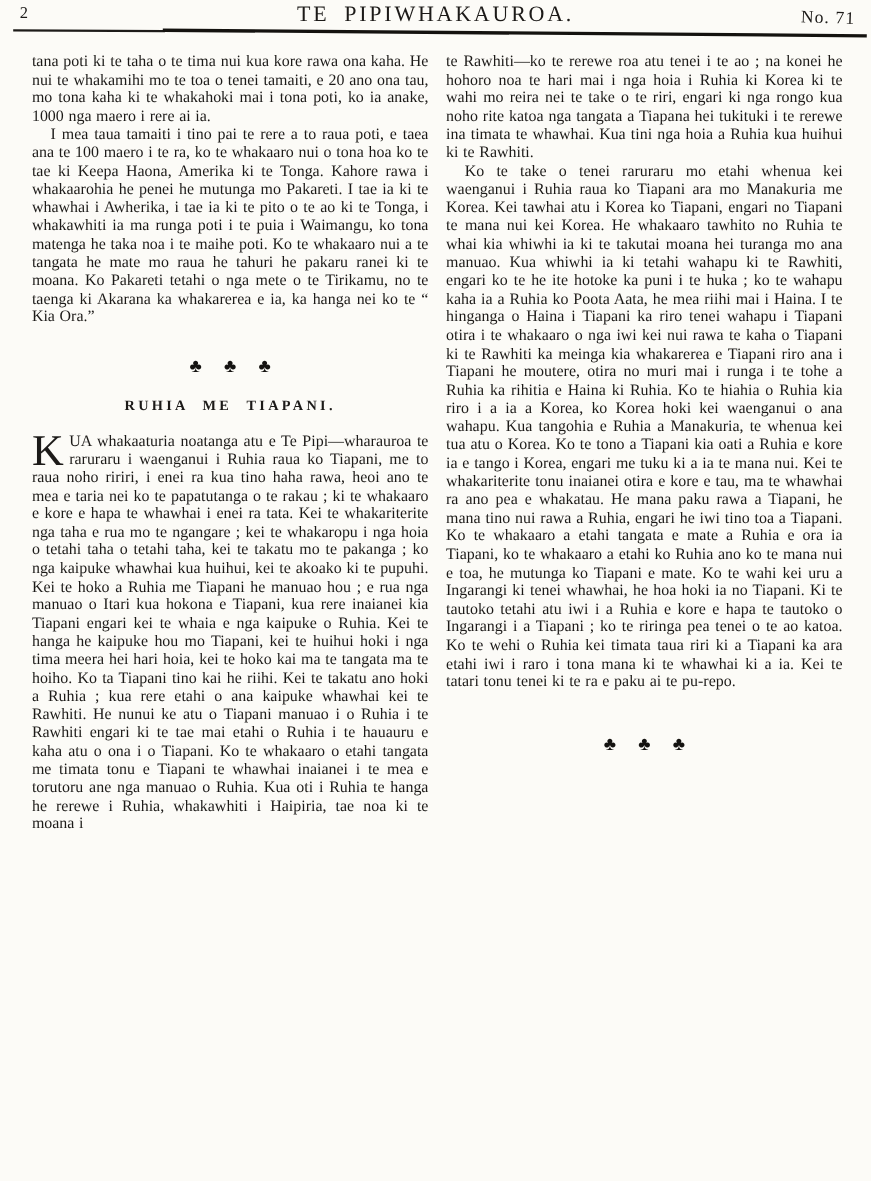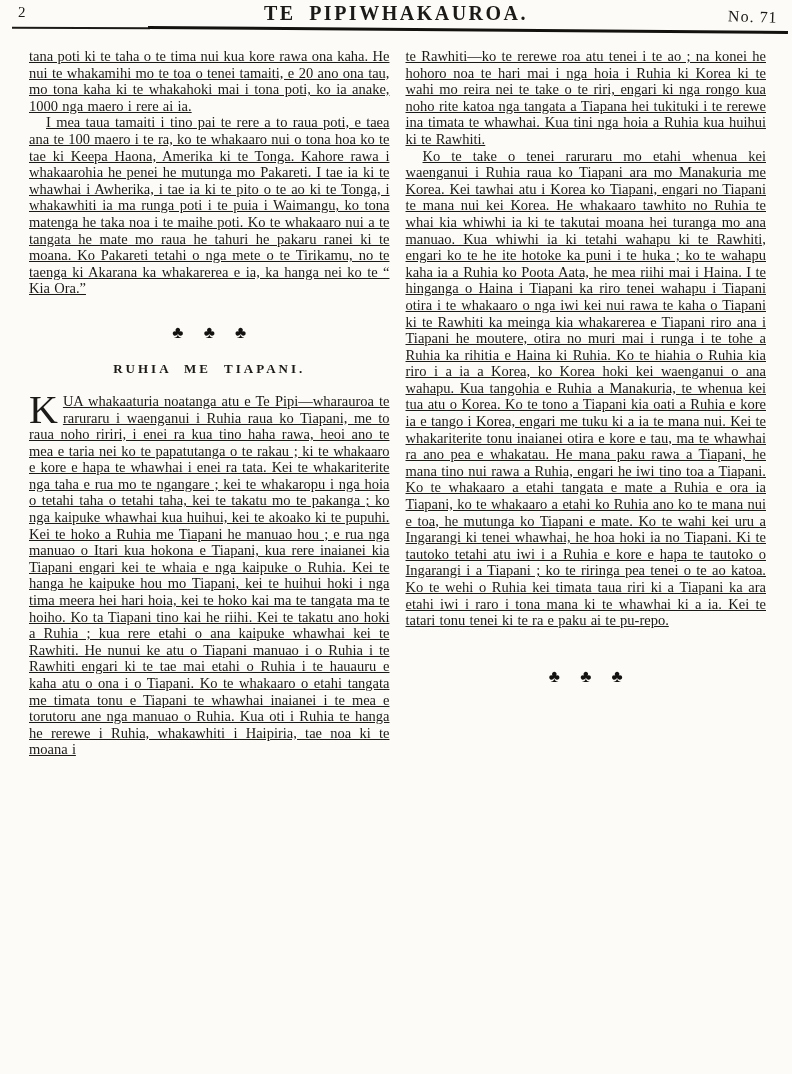--- a/index.html
+++ b/index.html
@@ -30,21 +30,21 @@
     top: 4px;
     font-size: 15px;
   }
   .masthead {
     position: absolute;
     left: 0; right: 0;
     top: 2px;
     margin: 0;
     text-align: center;
     font-size: 20px;
-    font-weight: bold;
+    font-weight: normal;
     letter-spacing: 2.5px;
     word-spacing: 6px;
   }
   .issue-number {
     position: absolute;
     right: 14px;
     top: 8px;
     font-size: 16px;
     letter-spacing: 1px;
     transform: rotate(2deg);
@@ -77,21 +77,20 @@
     height: 1030px;
   }
   .column { flex: 1 1 0; }
 
   .column p {
     margin: 0;
     font-size: 14.5px;
     line-height: 16.6px;
     text-align: justify;
     word-spacing: 0.6px;
-    text-decoration: underline;
   }
   .column p.indent { text-indent: 17px; }
 
   
   .ornament {
     text-align: center;
     font-size: 17px;
     word-spacing: 16px;
     color: #141210;
     margin: 26px 0 10px 0;

